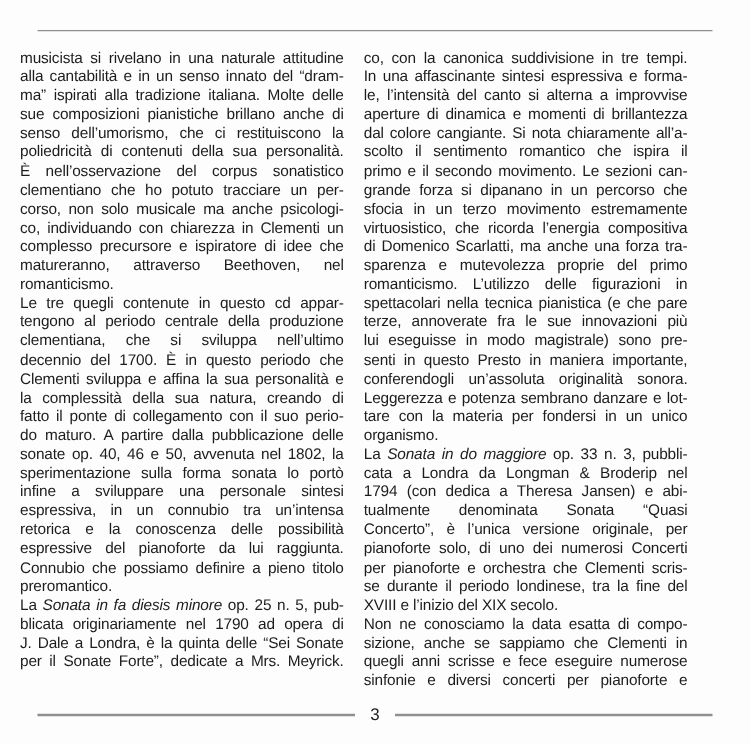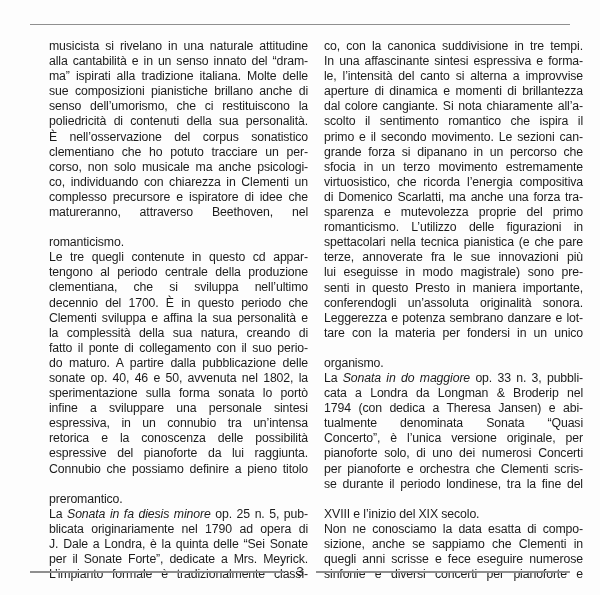--- a/index.html
+++ b/index.html
@@ -19,42 +19,41 @@
     height: 1.4px;
     background: var(--rule-color, #8f8f8f);
   }
   .top-rule {
     left: 30px;
     right: 30px;
     top: 24px;
   }
   .columns {
     position: absolute;
-    left: 49px;
+    left: 16px;
     top: 39px;
     width: 534px;
     display: flex;
     gap: 16px;
   }
   .col {
     flex: 1;
     min-width: 0;
     color: var(--text-color, #1c1c1c);
     font-size: 12.3px;
     line-height: 15.1px;
     letter-spacing: -0.12px;
   }
   .line {
     white-space: nowrap;
     text-align: justify;
     text-align-last: justify;
   }
   .line.no-just {
     text-align-last: left;
-    margin-top: 15px;
   }
   .line i {
     font-style: italic;
   }
   .footer {
     position: absolute;
     left: 30px;
     right: 30px;
     top: 564px;
     height: 16px;
@@ -107,21 +106,20 @@
         <div class="line"><span>infine a sviluppare una personale sintesi</span></div>
         <div class="line"><span>espressiva, in un connubio tra un’intensa</span></div>
         <div class="line"><span>retorica e la conoscenza delle possibilità</span></div>
         <div class="line"><span>espressive del pianoforte da lui raggiunta.</span></div>
         <div class="line"><span>Connubio che possiamo definire a pieno titolo</span></div>
         <div class="line no-just"><span>preromantico.</span></div>
         <div class="line"><span>La </span><i>Sonata in fa diesis minore</i><span> op. 25 n. 5, pub-</span></div>
         <div class="line"><span>blicata originariamente nel 1790 ad opera di</span></div>
         <div class="line"><span>J. Dale a Londra, è la quinta delle “Sei Sonate</span></div>
         <div class="line"><span>per il Sonate Forte”, dedicate a Mrs. Meyrick.</span></div>
-        <div class="line"><span>L’impianto formale è tradizionalmente classi-</span></div>
       </div>
     <div class="col">
         <div class="line"><span>co, con la canonica suddivisione in tre tempi.</span></div>
         <div class="line"><span>In una affascinante sintesi espressiva e forma-</span></div>
         <div class="line"><span>le, l’intensità del canto si alterna a improvvise</span></div>
         <div class="line"><span>aperture di dinamica e momenti di brillantezza</span></div>
         <div class="line"><span>dal colore cangiante. Si nota chiaramente all’a-</span></div>
         <div class="line"><span>scolto il sentimento romantico che ispira il</span></div>
         <div class="line"><span>primo e il secondo movimento. Le sezioni can-</span></div>
         <div class="line"><span>grande forza si dipanano in un percorso che</span></div>

